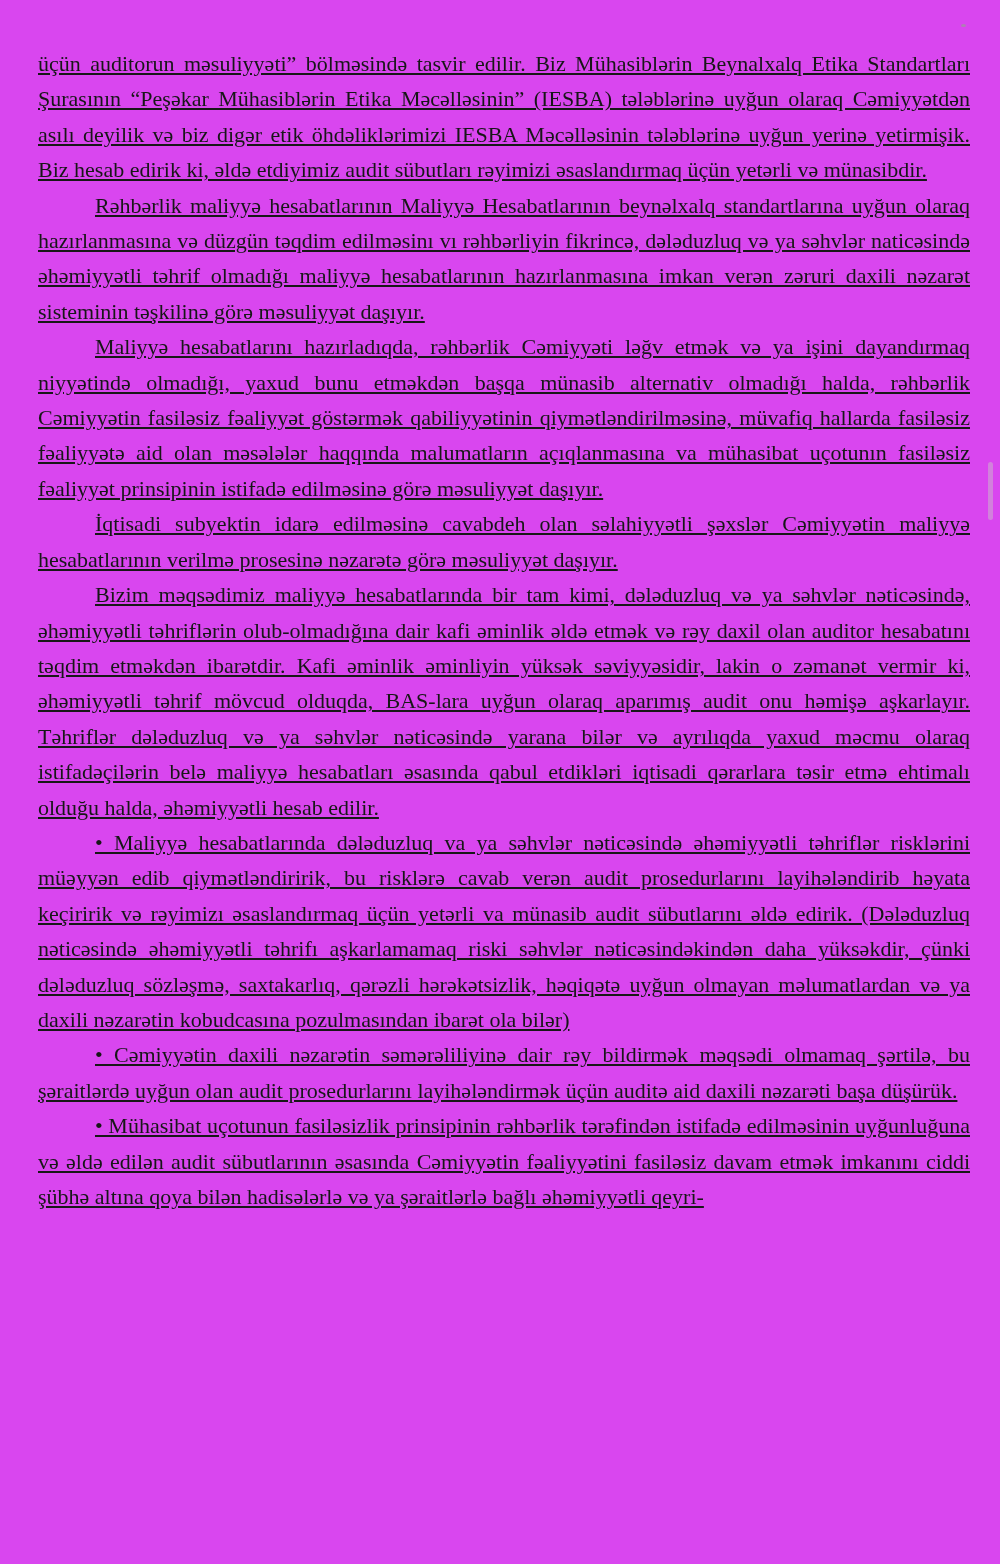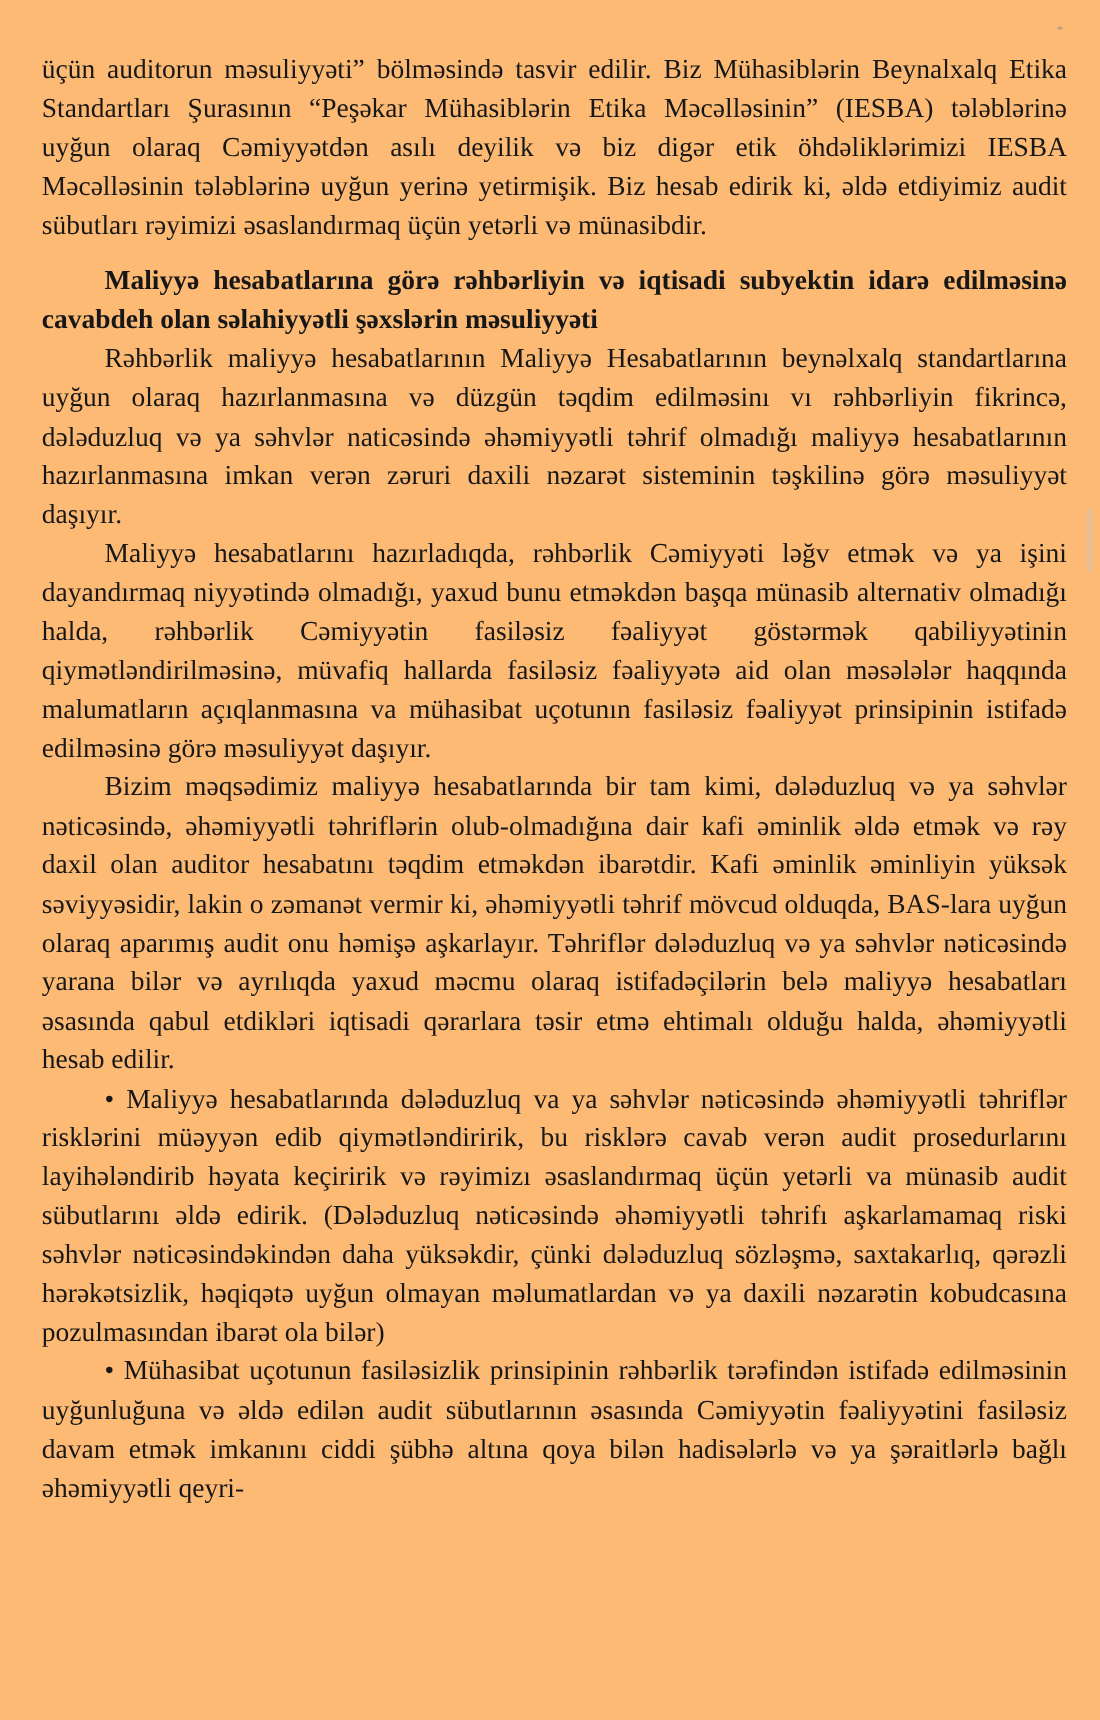--- a/index.html
+++ b/index.html
@@ -4,28 +4,29 @@
 <style>
   html, body {
     margin: 0;
     padding: 0;
     background: #ffffff;
   }
   .page {
     position: relative;
     width: 1000px;
     height: 1564px;
-    background: #fdba74;
+    background: #d946ef;
     color: #171717;
     font-family: "Liberation Serif", "DejaVu Serif", serif;
-    font-size: 25px;
+    font-size: 22px;
     line-height: 35.4px;
     box-sizing: border-box;
     padding: 46px 30px 0 38px;
     overflow: hidden;
+    text-decoration: underline;
   }
   .page p {
     margin: 0;
     text-align: justify;
   }
   .indent {
     text-indent: 57px;
   }
   .heading {
     font-weight: bold;
@@ -62,30 +63,31 @@
 </head>
 <body>
 
 <div class="page">
 
   <div class="artifact-dot"></div>
   <div class="artifact-smudge"></div>
 
   <p>üçün auditorun məsuliyyəti” bölməsində tasvir edilir. Biz Mühasiblərin Beynalxalq Etika Standartları Şurasının “Peşəkar Mühasiblərin Etika Məcəlləsinin” (IESBA) tələblərinə uyğun olaraq Cəmiyyətdən asılı deyilik və biz digər etik öhdəliklərimizi IESBA Məcəlləsinin tələblərinə uyğun yerinə yetirmişik. Biz hesab edirik ki, əldə etdiyimiz audit sübutları rəyimizi əsaslandırmaq üçün yetərli və münasibdir.</p>
 
-  <p class="heading">Maliyyə hesabatlarına görə rəhbərliyin və iqtisadi subyektin idarə edilməsinə cavabdeh olan səlahiyyətli şəxslərin məsuliyyəti</p>
 
   <p class="indent">Rəhbərlik maliyyə hesabatlarının Maliyyə Hesabatlarının beynəlxalq standartlarına uyğun olaraq hazırlanmasına və düzgün təqdim edilməsinı vı rəhbərliyin fikrincə, dələduzluq və ya səhvlər naticəsində əhəmiyyətli təhrif olmadığı maliyyə hesabatlarının hazırlanmasına imkan verən zəruri daxili nəzarət sisteminin təşkilinə görə məsuliyyət daşıyır.</p>
 
   <p class="indent">Maliyyə hesabatlarını hazırladıqda, rəhbərlik Cəmiyyəti ləğv etmək və ya işini dayandırmaq niyyətində olmadığı, yaxud bunu etməkdən başqa münasib alternativ olmadığı halda, rəhbərlik Cəmiyyətin fasiləsiz fəaliyyət göstərmək qabiliyyətinin qiymətləndirilməsinə, müvafiq hallarda fasiləsiz fəaliyyətə aid olan məsələlər haqqında malumatların açıqlanmasına va mühasibat uçotunın fasiləsiz fəaliyyət prinsipinin istifadə edilməsinə görə məsuliyyət daşıyır.</p>
 
+  <p class="indent">İqtisadi subyektin idarə edilməsinə cavabdeh olan səlahiyyətli şəxslər Cəmiyyətin maliyyə hesabatlarının verilmə prosesinə nəzarətə görə məsuliyyət daşıyır.</p>
 
 
   <p class="indent">Bizim məqsədimiz maliyyə hesabatlarında bir tam kimi, dələduzluq və ya səhvlər nəticəsində, əhəmiyyətli təhriflərin olub-olmadığına dair kafi əminlik əldə etmək və rəy daxil olan auditor hesabatını təqdim etməkdən ibarətdir. Kafi əminlik əminliyin yüksək səviyyəsidir, lakin o zəmanət vermir ki, əhəmiyyətli təhrif mövcud olduqda, BAS-lara uyğun olaraq aparımış audit onu həmişə aşkarlayır. Təhriflər dələduzluq və ya səhvlər nəticəsində yarana bilər və ayrılıqda yaxud məcmu olaraq istifadəçilərin belə maliyyə hesabatları əsasında qabul etdikləri iqtisadi qərarlara təsir etmə ehtimalı olduğu halda, əhəmiyyətli hesab edilir.</p>
 
 
   <p class="bullet">• Maliyyə hesabatlarında dələduzluq va ya səhvlər nəticəsində əhəmiyyətli təhriflər risklərini müəyyən edib qiymətləndiririk, bu risklərə cavab verən audit prosedurlarını layihələndirib həyata keçiririk və rəyimizı əsaslandırmaq üçün yetərli va münasib audit sübutlarını əldə edirik. (Dələduzluq nəticəsində əhəmiyyətli təhrifı aşkarlamamaq riski səhvlər nəticəsindəkindən daha yüksəkdir, çünki dələduzluq sözləşmə, saxtakarlıq, qərəzli hərəkətsizlik, həqiqətə uyğun olmayan məlumatlardan və ya daxili nəzarətin kobudcasına pozulmasından ibarət ola bilər)</p>
 
+  <p class="bullet">• Cəmiyyətin daxili nəzarətin səmərəliliyinə dair rəy bildirmək məqsədi olmamaq şərtilə, bu şəraitlərdə uyğun olan audit prosedurlarını layihələndirmək üçün auditə aid daxili nəzarəti başa düşürük.</p>
 
 
   <p class="bullet">• Mühasibat uçotunun fasiləsizlik prinsipinin rəhbərlik tərəfindən istifadə edilməsinin uyğunluğuna və əldə edilən audit sübutlarının əsasında Cəmiyyətin fəaliyyətini fasiləsiz davam etmək imkanını ciddi şübhə altına qoya bilən hadisələrlə və ya şəraitlərlə bağlı əhəmiyyətli qeyri-</p>
 
 </div>
 
 </body></html>

